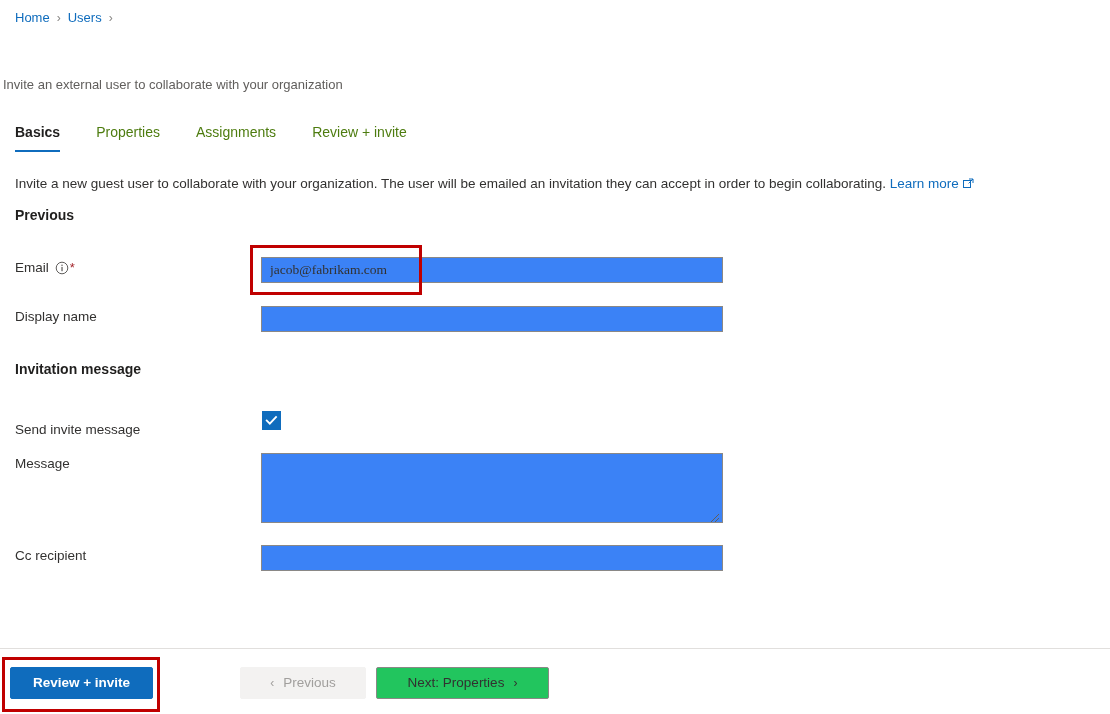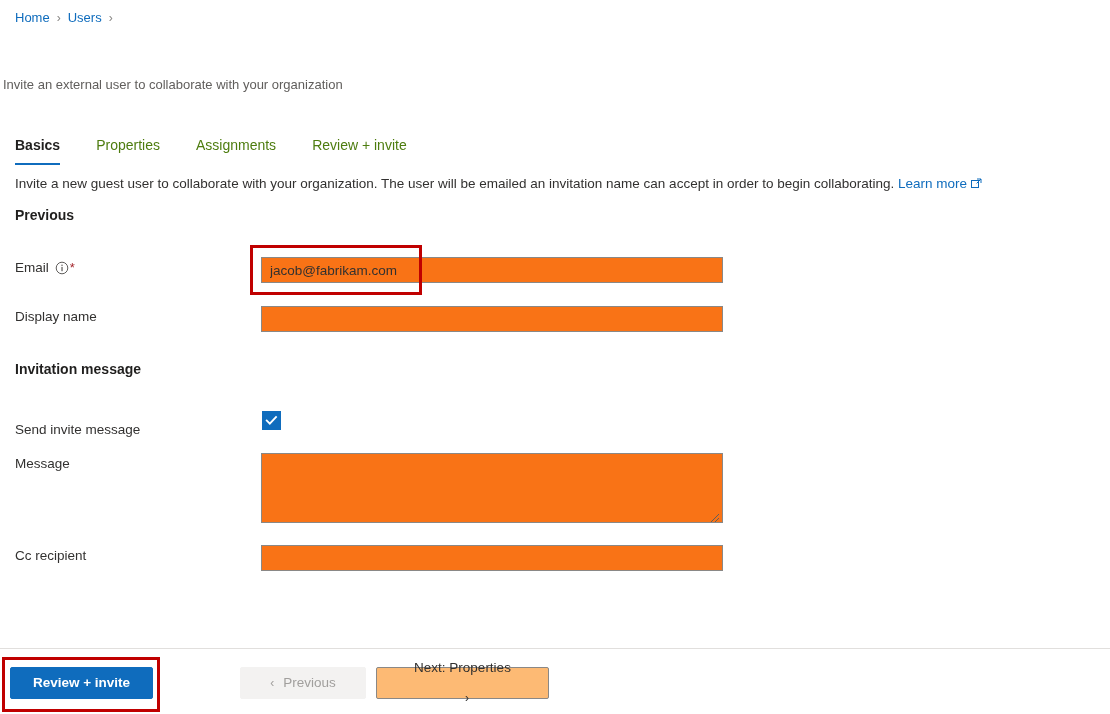--- a/index.html
+++ b/index.html
@@ -80,21 +80,20 @@
     white-space: nowrap;
   }
 
   
   .tabs {
     position: absolute;
     left: 15px;
     top: 122px;
     display: flex;
     align-items: flex-start;
-    margin-top: 13px;
   }
   .tab {
     font-size: 14px;
     line-height: 20px;
     color: #4d7c0f;
     padding: 0 0 10px 0;
     margin-right: 36px;
     cursor: pointer;
     position: relative;
     white-space: nowrap;
@@ -169,22 +168,22 @@
   .req-star {
     color: #a4262c;
     font-size: 13px;
     margin-left: 1px;
     line-height: 12px;
   }
 
   .text-input {
     position: absolute;
     border: 1px solid #8a8886;
-    background: #f97316;
-    font-family: Liberation Sans, sans-serif;
+    background: #3b82f6;
+    font-family: Liberation Serif, serif;
     font-size: 13.5px;
     color: #323130;
     padding: 0 8px;
     outline: none;
   }
   .text-input::placeholder { color: #a19f9d; }
 
   textarea.text-input {
     padding: 5px 8px;
     resize: none;
@@ -239,24 +238,23 @@
     border: 1px solid #0f6cbd;
     font-weight: 600;
   }
   .btn-disabled {
     background: #f3f2f1;
     color: #a19f9d;
     border: 1px solid #f3f2f1;
     cursor: default;
   }
   .btn-default {
-    background: #fdba74;
+    background: #22c55e;
     color: #323130;
     border: 1px solid #8a8886;
-    flex-direction: column;
   }
   .btn-chevron {
     font-size: 12px;
     color: inherit;
   }
   .btn-chevron.left { margin-right: 9px; }
   .btn-chevron.right { margin-left: 9px; }
 
   
   .annotation {
@@ -280,21 +278,21 @@
   <div class="subtitle">Invite an external user to collaborate with your organization</div>
 
   <div class="tabs">
     <div class="tab active">Basics</div>
     <div class="tab">Properties</div>
     <div class="tab">Assignments</div>
     <div class="tab">Review + invite</div>
   </div>
 
   <div class="intro">
-    <span>Invite a new guest user to collaborate with your organization. The user will be emailed an invitation name can accept in order to begin collaborating.</span>
+    <span>Invite a new guest user to collaborate with your organization. The user will be emailed an invitation they can accept in order to begin collaborating.</span>
     <a class="learn-more">Learn more</a><span class="ext-icon"><svg width="11" height="11" viewBox="0 0 11 11">
           <rect x="0.5" y="2.5" width="7" height="7" fill="none" stroke="#0f6cbd" stroke-width="1"></rect>
           <path d="M6 1 H10 V5" fill="none" stroke="#0f6cbd" stroke-width="1"></path>
           <path d="M10 1 L5.6 5.4" stroke="#0f6cbd" stroke-width="1"></path>
         </svg></span>
   </div>
 
   <div class="section-heading" id="identity-heading">Previous</div>
 
   <div class="field-label" style="top:258px;">

